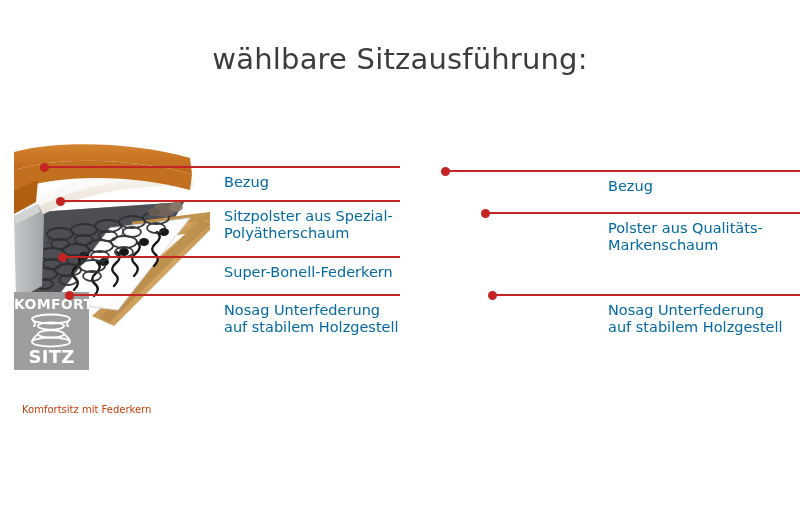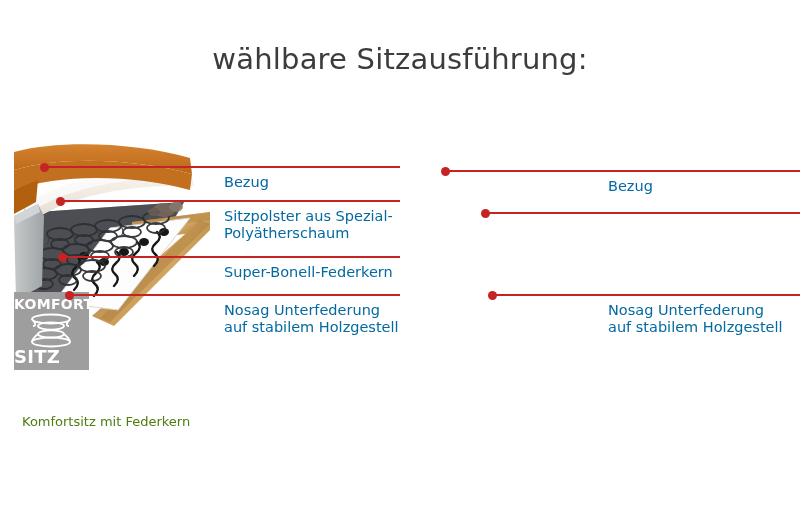--- a/index.html
+++ b/index.html
@@ -60,41 +60,41 @@
     font-family: "DejaVu Sans", sans-serif;
     font-size: 14.5px;
     line-height: 17px;
     color: #0369a1;
     white-space: pre-line;
   }
 
   
   .caption {
     position: absolute;
-    top: 414px;
-    font-family: "DejaVu Sans", sans-serif;
-    font-size: 13px;
-    color: #4d7c0f;
+    top: 404px;
+    font-family: "DejaVu Sans", sans-serif;
+    font-size: 10px;
+    color: #c2410c;
   }
   #caption-komfort { left: 22px; }
 
   
   .badge {
     position: absolute;
     width: 75px;
     height: 78px;
     background: #9e9e9e;
     color: #ffffff;
     overflow: hidden;
   }
   #badge-komfort { left: 14px;  top: 292px; }
   .badge-top, .badge-bottom {
     position: absolute;
     width: 100%;
-    text-align: left;
+    text-align: center;
     font-weight: bold;
     font-family: "DejaVu Sans", sans-serif;
     letter-spacing: 0.3px;
   }
   .badge-top    { top: 4px;  font-size: 14px; }
   .badge-bottom { bottom: 3px; font-size: 18px; }
   .badge-art {
     position: absolute;
     left: 0; right: 0;
     top: 22px; bottom: 22px;
@@ -274,18 +274,20 @@
     <div class="leader-line" style="left:45px;  top:170px; width:355px;"></div>
     <div class="leader-dot" style="left:45px;  top:170px;"></div>
 
     <div class="leader-line" style="left:85px;  top:212px; width:315px;"></div>
     <div class="leader-dot" style="left:85px;  top:212px;"></div>
 
     <div class="leader-line" style="left:92px;  top:294px; width:308px;"></div>
     <div class="leader-dot" style="left:92px;  top:294px;"></div>
 
     <div class="callout" style="left:208px; top:178px;">Bezug</div>
+    <div class="callout" style="left:208px; top:220px;">Polster aus Qualitäts-
+Markenschaum</div>
     <div class="callout" style="left:208px; top:302px;">Nosag Unterfederung
 auf stabilem Holzgestell</div>
 
   </div>
 
 </div>
 
 </body></html>

